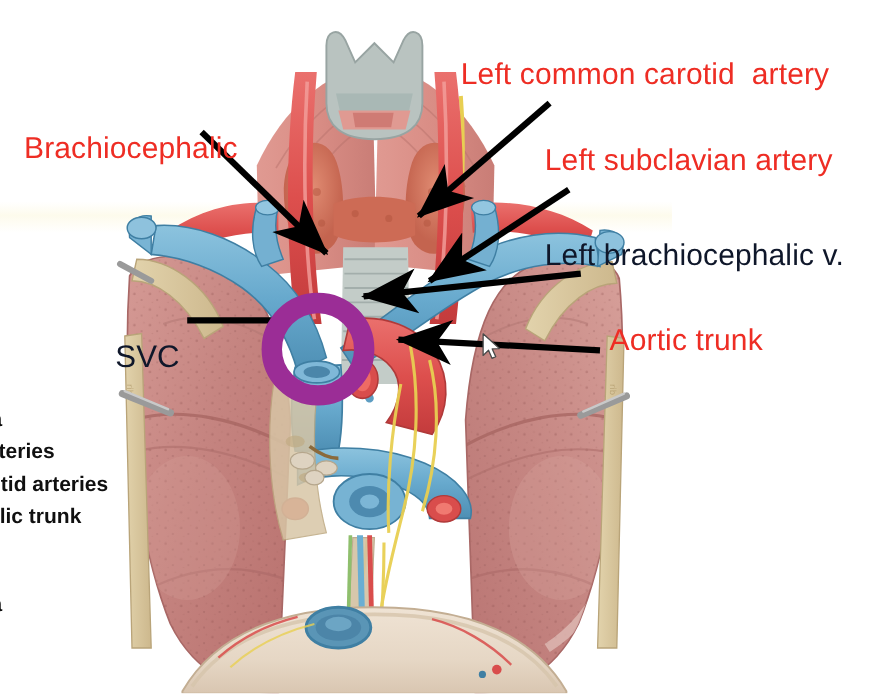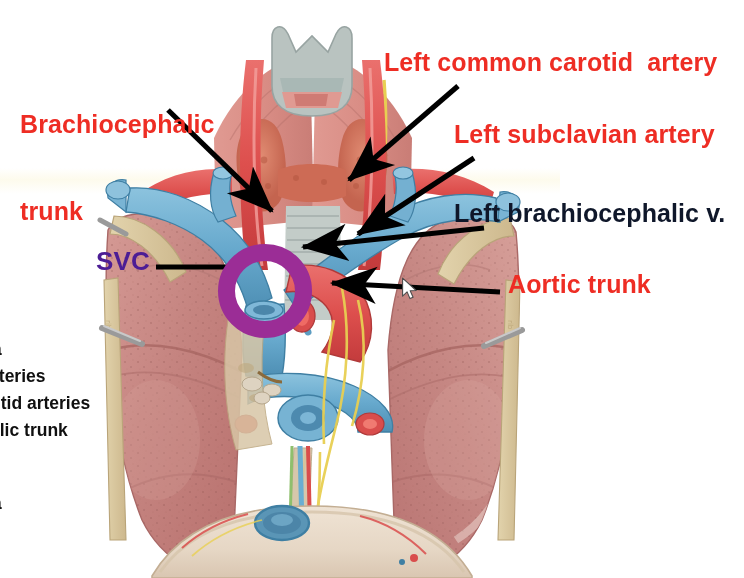--- a/index.html
+++ b/index.html
@@ -9,24 +9,24 @@
   
   .cream-band{position:absolute;left:0;top:168px;width:560px;height:26px;
     background:linear-gradient(to bottom,rgba(255,255,255,0) 0%,rgba(253,250,233,.85) 45%,rgba(255,255,255,0) 100%);}
 
   
   .illus{position:absolute;left:96px;top:20px;width:432px;height:558px;}
   .illus svg{display:block;width:100%;height:100%;}
 
   
   .lbl{position:absolute;white-space:pre;font-family:"Liberation Sans",sans-serif;
-       line-height:1.16;letter-spacing:.1px;font-weight:bold;}
+       line-height:1.16;letter-spacing:.1px;}
   .lbl-red{color:#ee2d24;font-size:25px;}
   .lbl-blue{color:#0f172a;font-size:25px;}
-  .lbl-black{color:#4c1d95;font-size:26px;}
+  .lbl-black{color:#0f172a;font-size:26px;margin-top:36px;}
 
   #label-brachiocephalic-trunk{left:20px;top:52px;width:230px;}
   #label-left-common-carotid{left:384px;top:48px;}
   #label-left-subclavian{left:438px;top:120px;margin-left:16px;}
   #label-left-brachiocephalic-v{left:454px;top:199px;}
   #label-aortic-arch{left:508px;top:270px;}
   #label-svc{left:96px;top:246px;}
 
   
   .crop-list{position:absolute;left:0;top:336px;color:#101010;
@@ -302,21 +302,20 @@
       <line x1="484" y1="228" x2="303" y2="247"></line>
       <line x1="500" y1="292" x2="332" y2="283"></line>
     </g>
     <line x1="156" y1="267" x2="233" y2="267" stroke="#000000" stroke-width="5.2"></line>
   </svg>
 
   <div id="highlight-ring"></div>
 
   <div class="lbl lbl-red" id="label-brachiocephalic-trunk">
     <div>Brachiocephalic</div>
-    <div>trunk</div>
   </div>
 
   <div class="lbl lbl-red" id="label-left-common-carotid">Left common carotid  artery</div>
 
   <div class="lbl lbl-red" id="label-left-subclavian">Left subclavian artery</div>
 
   <div class="lbl lbl-blue" id="label-left-brachiocephalic-v">Left brachiocephalic v.</div>
 
   <div class="lbl lbl-red" id="label-aortic-arch">Aortic trunk</div>
 

